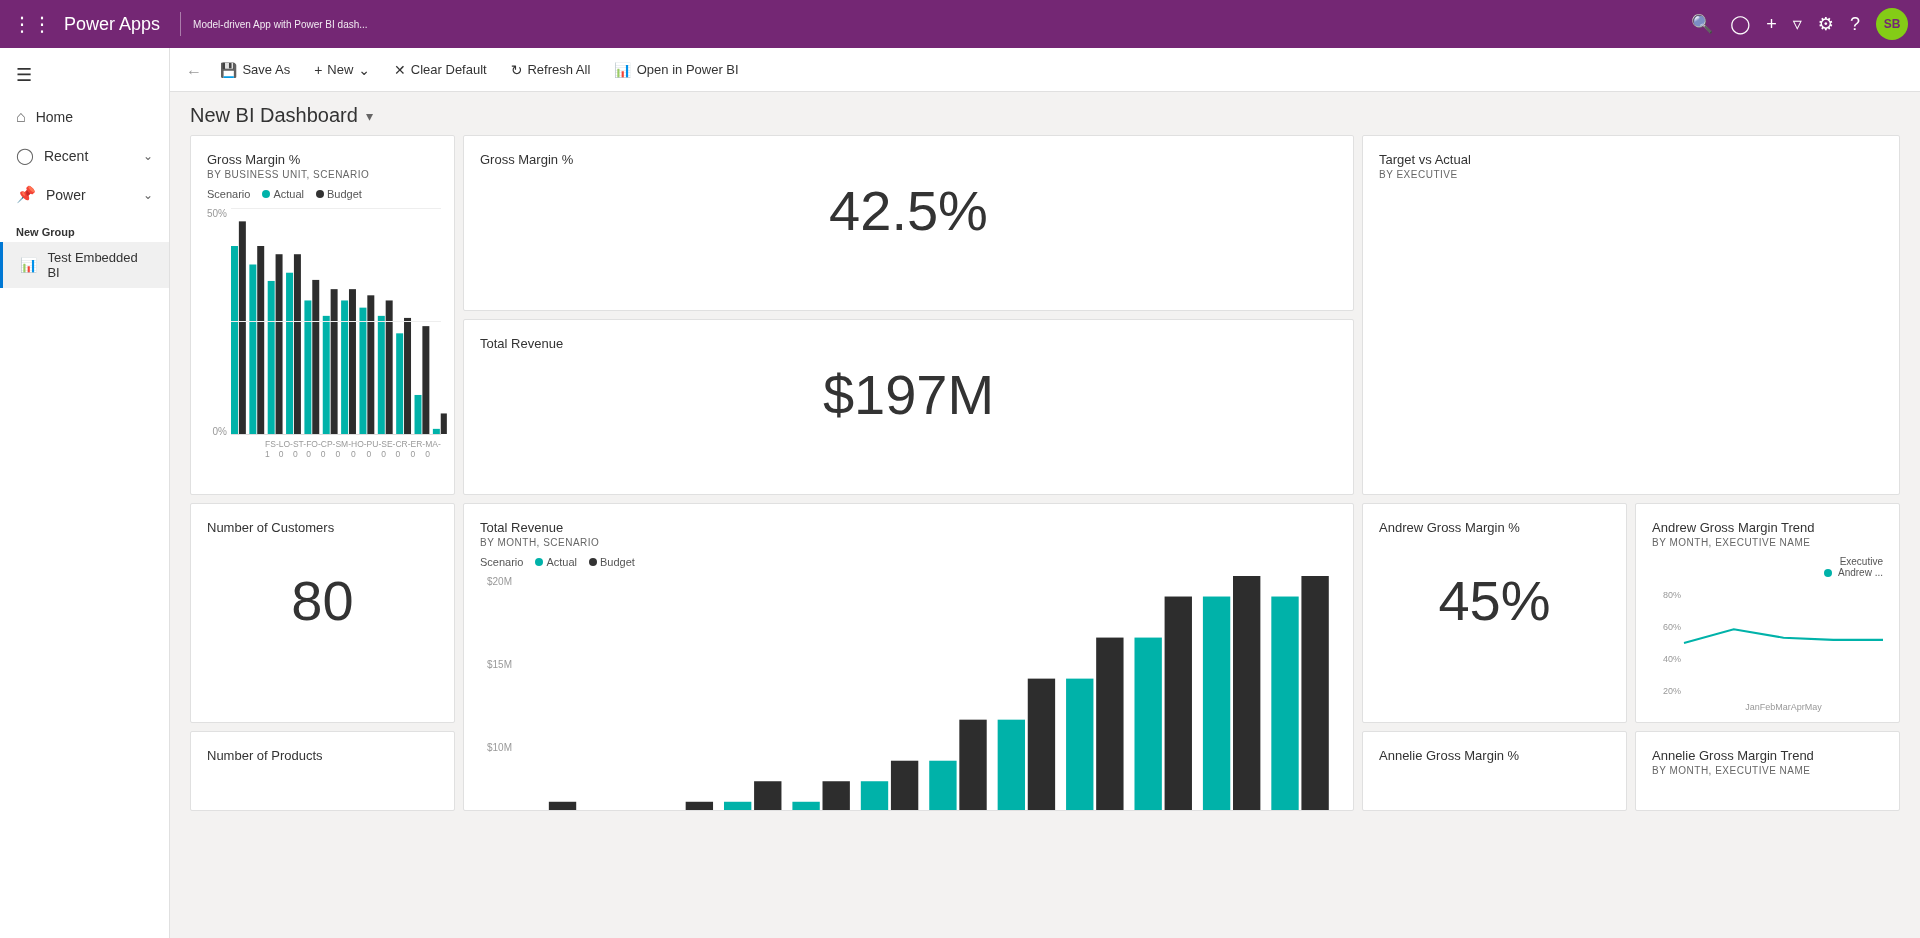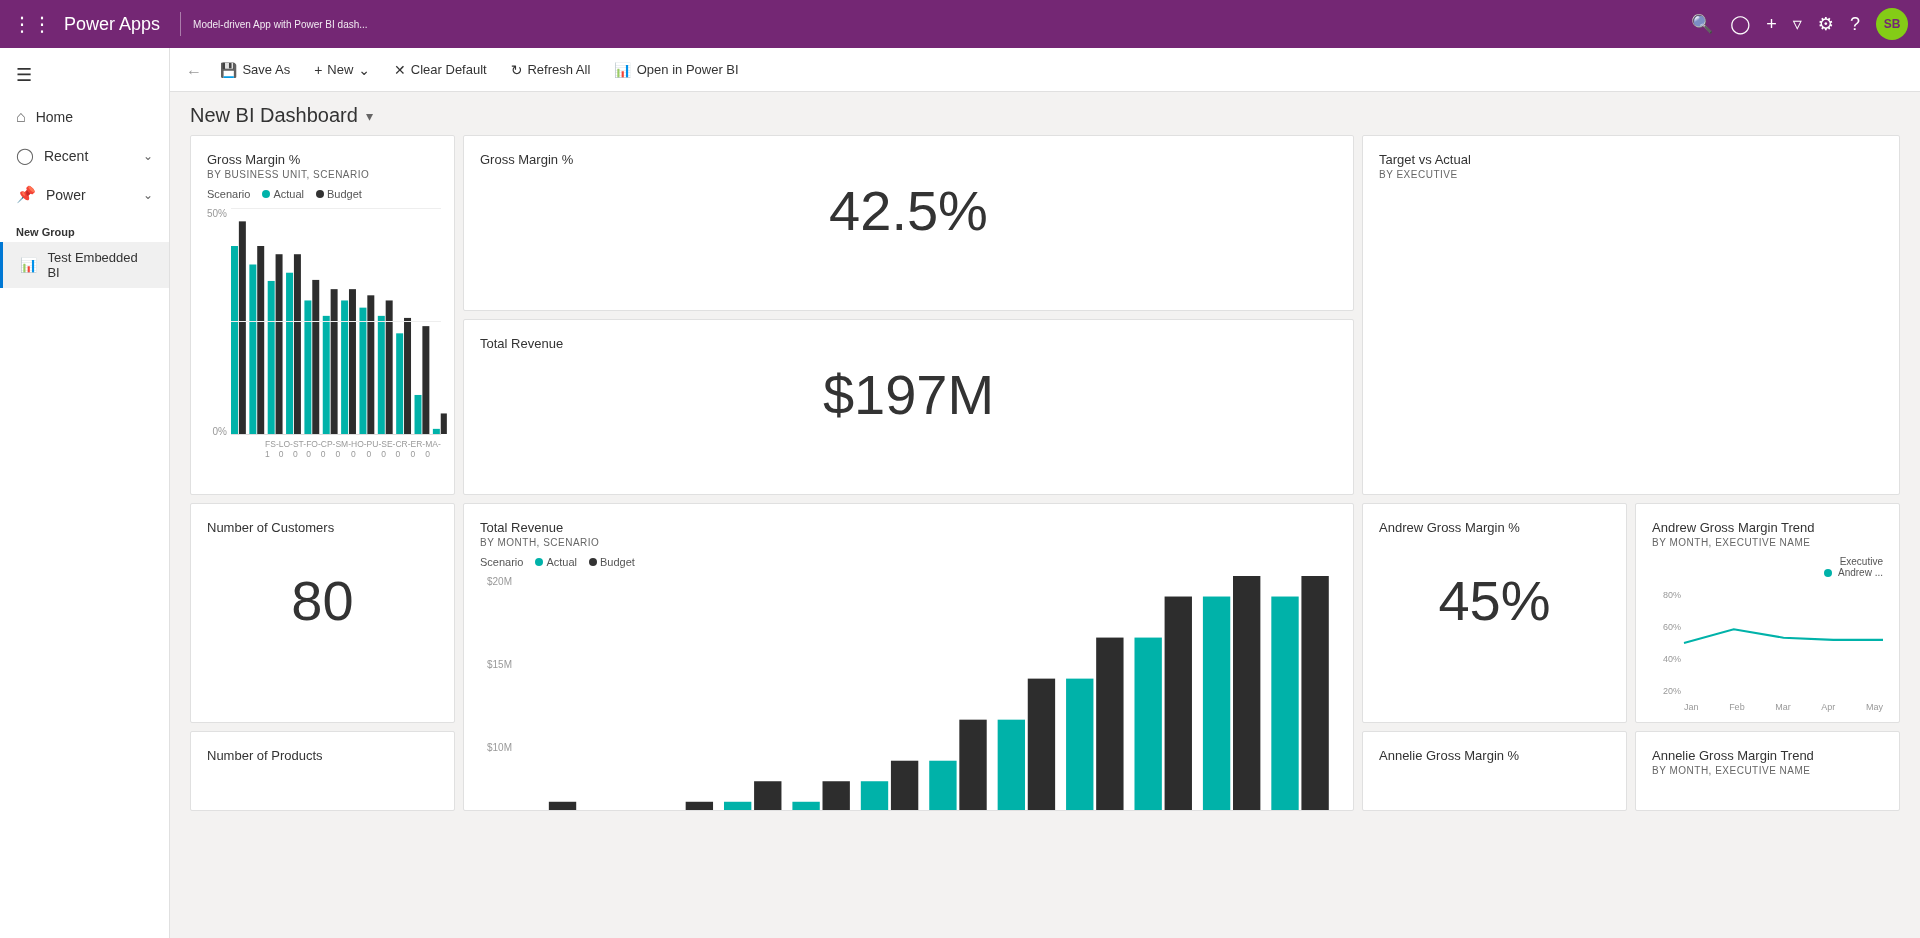--- a/index.html
+++ b/index.html
@@ -363,21 +363,21 @@
               <span>80%</span>
               <span>60%</span>
               <span>40%</span>
               <span>20%</span>
             </div>
             <div style="flex:1;position:relative;">
               <svg width="100%" height="100%" viewBox="0 0 200 100" preserveAspectRatio="none">
 
                 <polyline points="0,50 50,37 100,45 150,47 200,47" fill="none" stroke="#00b2a9" stroke-width="2"></polyline>
               </svg>
-              <div style="display:flex;justify-content:space-between;font-size:9px;color:#999;position:absolute;bottom:-16px;left:0;right:0;">
+              <div style="display:flex;justify-content:center;font-size:9px;color:#999;position:absolute;bottom:-16px;left:0;right:0;">
                 <span>Jan</span>
                 <span>Feb</span>
                 <span>Mar</span>
                 <span>Apr</span>
                 <span>May</span>
               </div>
             </div>
           </div>
         </div>
 

